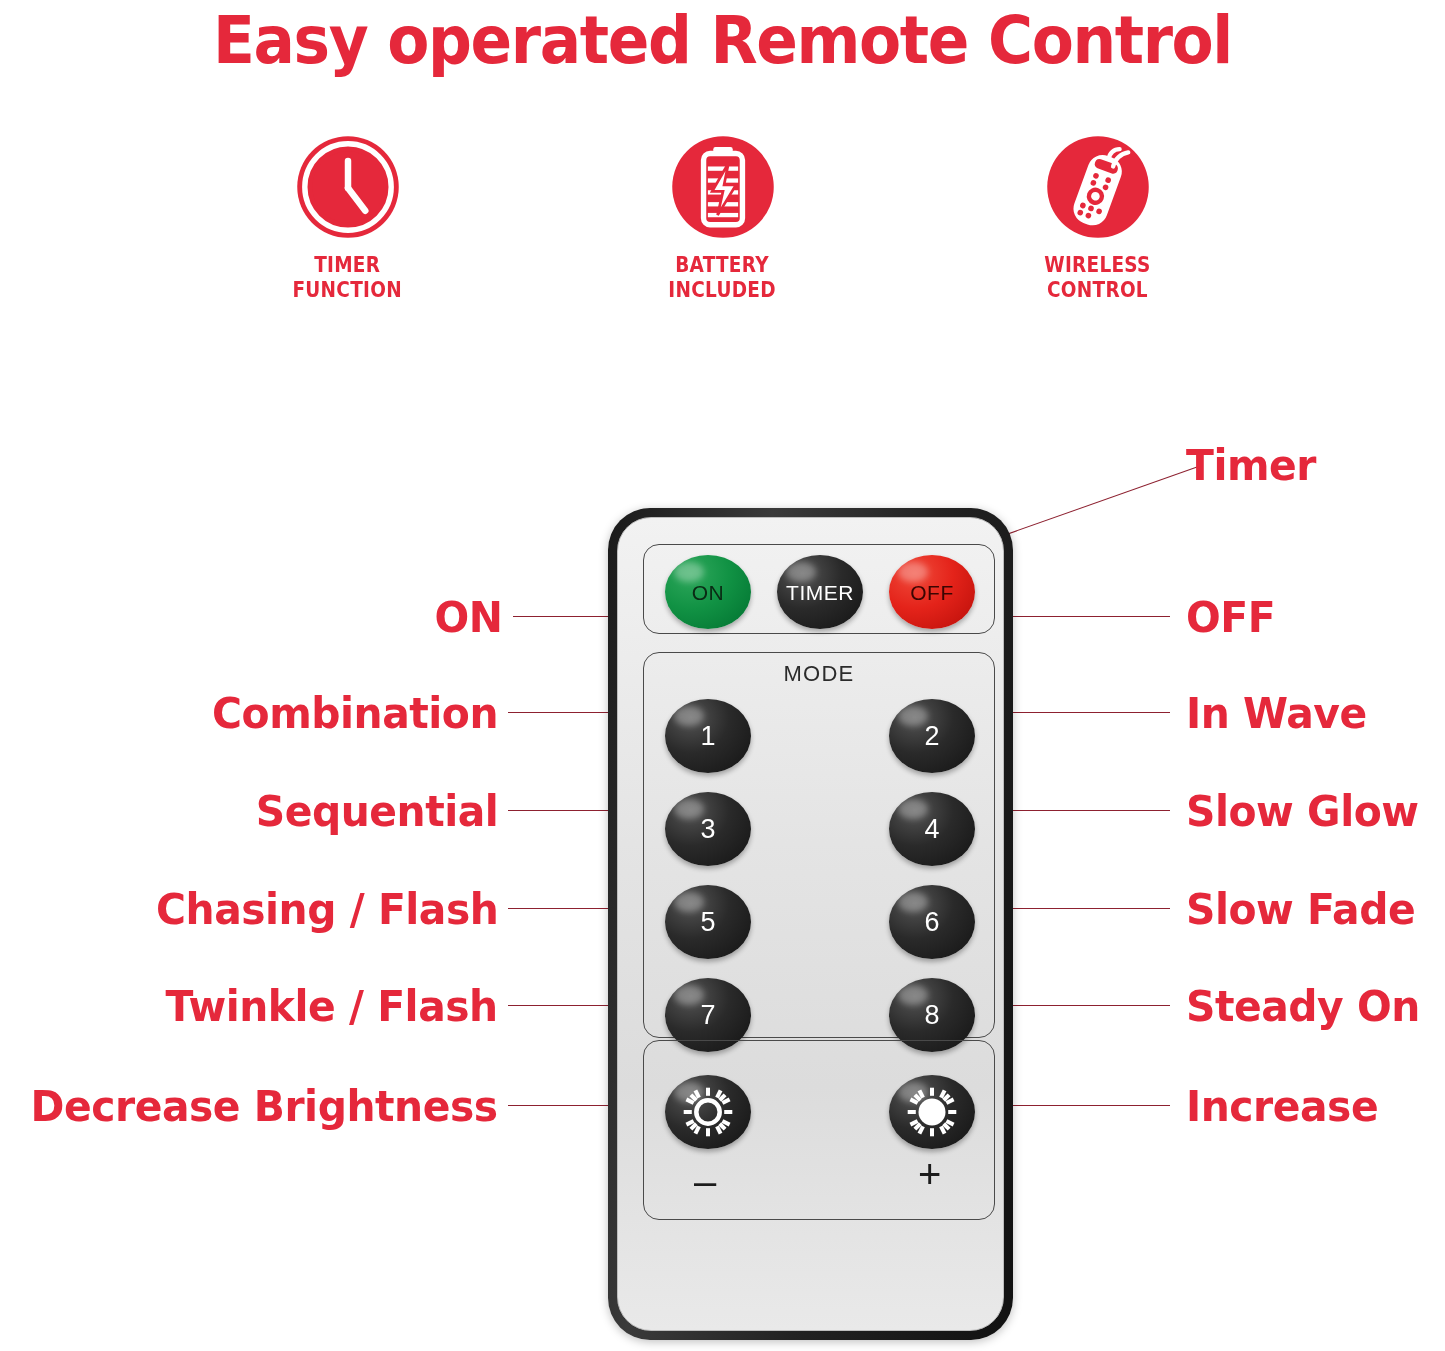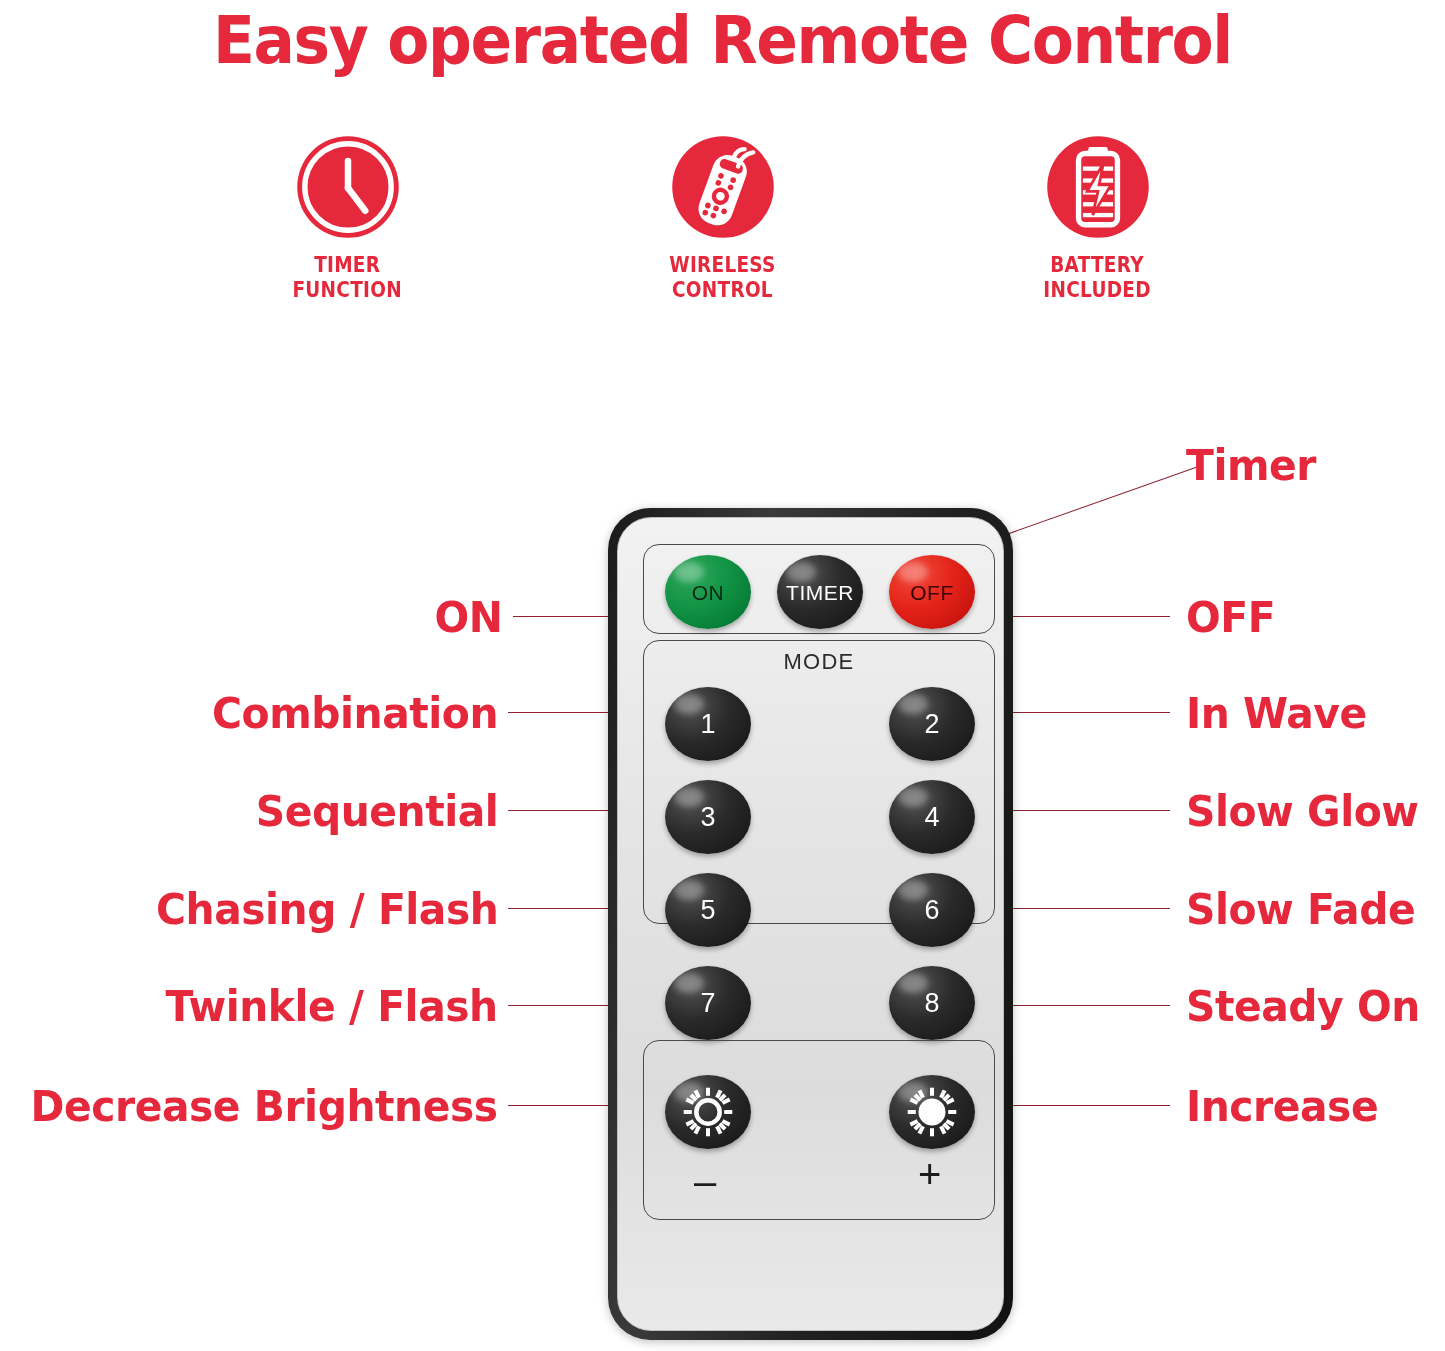--- a/index.html
+++ b/index.html
@@ -93,21 +93,21 @@
 
   .panel {
     position: absolute;
     left: 25px;
     width: 352px;
     border: 1.5px solid #4a4a4a;
     border-radius: 16px;
     box-sizing: border-box;
   }
   .panel-on   { top: 26px;  height: 90px; }
-  .panel-mode { top: 122px; height: 284px; }
+  .panel-mode { top: 134px; height: 386px; }
   .panel-dim  { top: 522px; height: 180px; }
 
   .panel-title {
     position: absolute;
     top: 8px;
     left: 0;
     width: 100%;
     text-align: center;
     font-family: "Liberation Sans", sans-serif;
     font-size: 22px;
@@ -221,20 +221,38 @@
     <svg class="feature-icon" viewBox="0 0 100 100">
       <circle cx="50" cy="50" r="47" fill="#E5283B"></circle>
       <circle cx="50" cy="50" r="40" fill="none" stroke="#ffffff" stroke-width="5"></circle>
       <circle cx="50" cy="50" r="33" fill="#E5283B"></circle>
       <path d="M50 26 L50 51" stroke="#ffffff" stroke-width="6" stroke-linecap="round"></path>
       <path d="M50 51 L66 72" stroke="#ffffff" stroke-width="6" stroke-linecap="round"></path>
     </svg>
     <div class="feature-caption">
       <span>TIMER</span>
       <span>FUNCTION</span>
+    </div>
+  </div>
+
+  <div class="feature">
+    <svg class="feature-icon" viewBox="0 0 100 100">
+      <circle cx="50" cy="50" r="47" fill="#E5283B"></circle>
+      <rect x="41" y="13" width="18" height="7" rx="2" fill="#ffffff"></rect>
+      <rect x="32" y="19" width="36" height="66" rx="6" fill="none" stroke="#ffffff" stroke-width="5"></rect>
+      <rect x="36" y="31" width="28" height="4" fill="#ffffff"></rect>
+      <rect x="36" y="42" width="28" height="4" fill="#ffffff"></rect>
+      <rect x="36" y="53" width="28" height="4" fill="#ffffff"></rect>
+      <rect x="36" y="64" width="28" height="4" fill="#ffffff"></rect>
+      <rect x="36" y="74" width="28" height="4" fill="#ffffff"></rect>
+      <path d="M55 28 L40 54 L50 54 L45 76 L62 48 L51 48 Z" fill="#ffffff" stroke="#E5283B" stroke-width="2.5"></path>
+    </svg>
+    <div class="feature-caption">
+      <span>BATTERY</span>
+      <span>INCLUDED</span>
     </div>
   </div>
 
   <div class="feature">
     <svg class="feature-icon" viewBox="0 0 100 100">
       <circle cx="50" cy="50" r="47" fill="#E5283B"></circle>
       <g transform="rotate(20 50 52)">
         <rect x="34" y="20" width="32" height="66" rx="14" fill="#ffffff"></rect>
         <rect x="39" y="25" width="22" height="9" rx="4" fill="#E5283B"></rect>
         <circle cx="44" cy="41" r="2.6" fill="#E5283B"></circle>
@@ -251,38 +269,20 @@
       </g>
       <path d="M60 24 A10 10 0 0 1 70 15" fill="none" stroke="#ffffff" stroke-width="4" stroke-linecap="round"></path>
       <path d="M64 31 A17 17 0 0 1 78 18" fill="none" stroke="#ffffff" stroke-width="4" stroke-linecap="round"></path>
     </svg>
     <div class="feature-caption">
       <span>WIRELESS</span>
       <span>CONTROL</span>
     </div>
   </div>
 
-  <div class="feature">
-    <svg class="feature-icon" viewBox="0 0 100 100">
-      <circle cx="50" cy="50" r="47" fill="#E5283B"></circle>
-      <rect x="41" y="13" width="18" height="7" rx="2" fill="#ffffff"></rect>
-      <rect x="32" y="19" width="36" height="66" rx="6" fill="none" stroke="#ffffff" stroke-width="5"></rect>
-      <rect x="36" y="31" width="28" height="4" fill="#ffffff"></rect>
-      <rect x="36" y="42" width="28" height="4" fill="#ffffff"></rect>
-      <rect x="36" y="53" width="28" height="4" fill="#ffffff"></rect>
-      <rect x="36" y="64" width="28" height="4" fill="#ffffff"></rect>
-      <rect x="36" y="74" width="28" height="4" fill="#ffffff"></rect>
-      <path d="M55 28 L40 54 L50 54 L45 76 L62 48 L51 48 Z" fill="#ffffff" stroke="#E5283B" stroke-width="2.5"></path>
-    </svg>
-    <div class="feature-caption">
-      <span>BATTERY</span>
-      <span>INCLUDED</span>
-    </div>
-  </div>
-
 </div>
 
 <div class="leader" style="left:513px; top:616px; width:200px;"></div>
 <div class="leader-diag" style="left:820px; top:600px; width:400px; height:1px; transform:rotate(-19.5deg);"></div>
 <div class="leader" style="left:930px; top:616px; width:240px;"></div>
 
 <div class="leader" style="left:508px; top:712px; width:205px;"></div>
 <div class="leader" style="left:920px; top:712px; width:250px;"></div>
 
 <div class="leader" style="left:508px; top:810px; width:205px;"></div>

